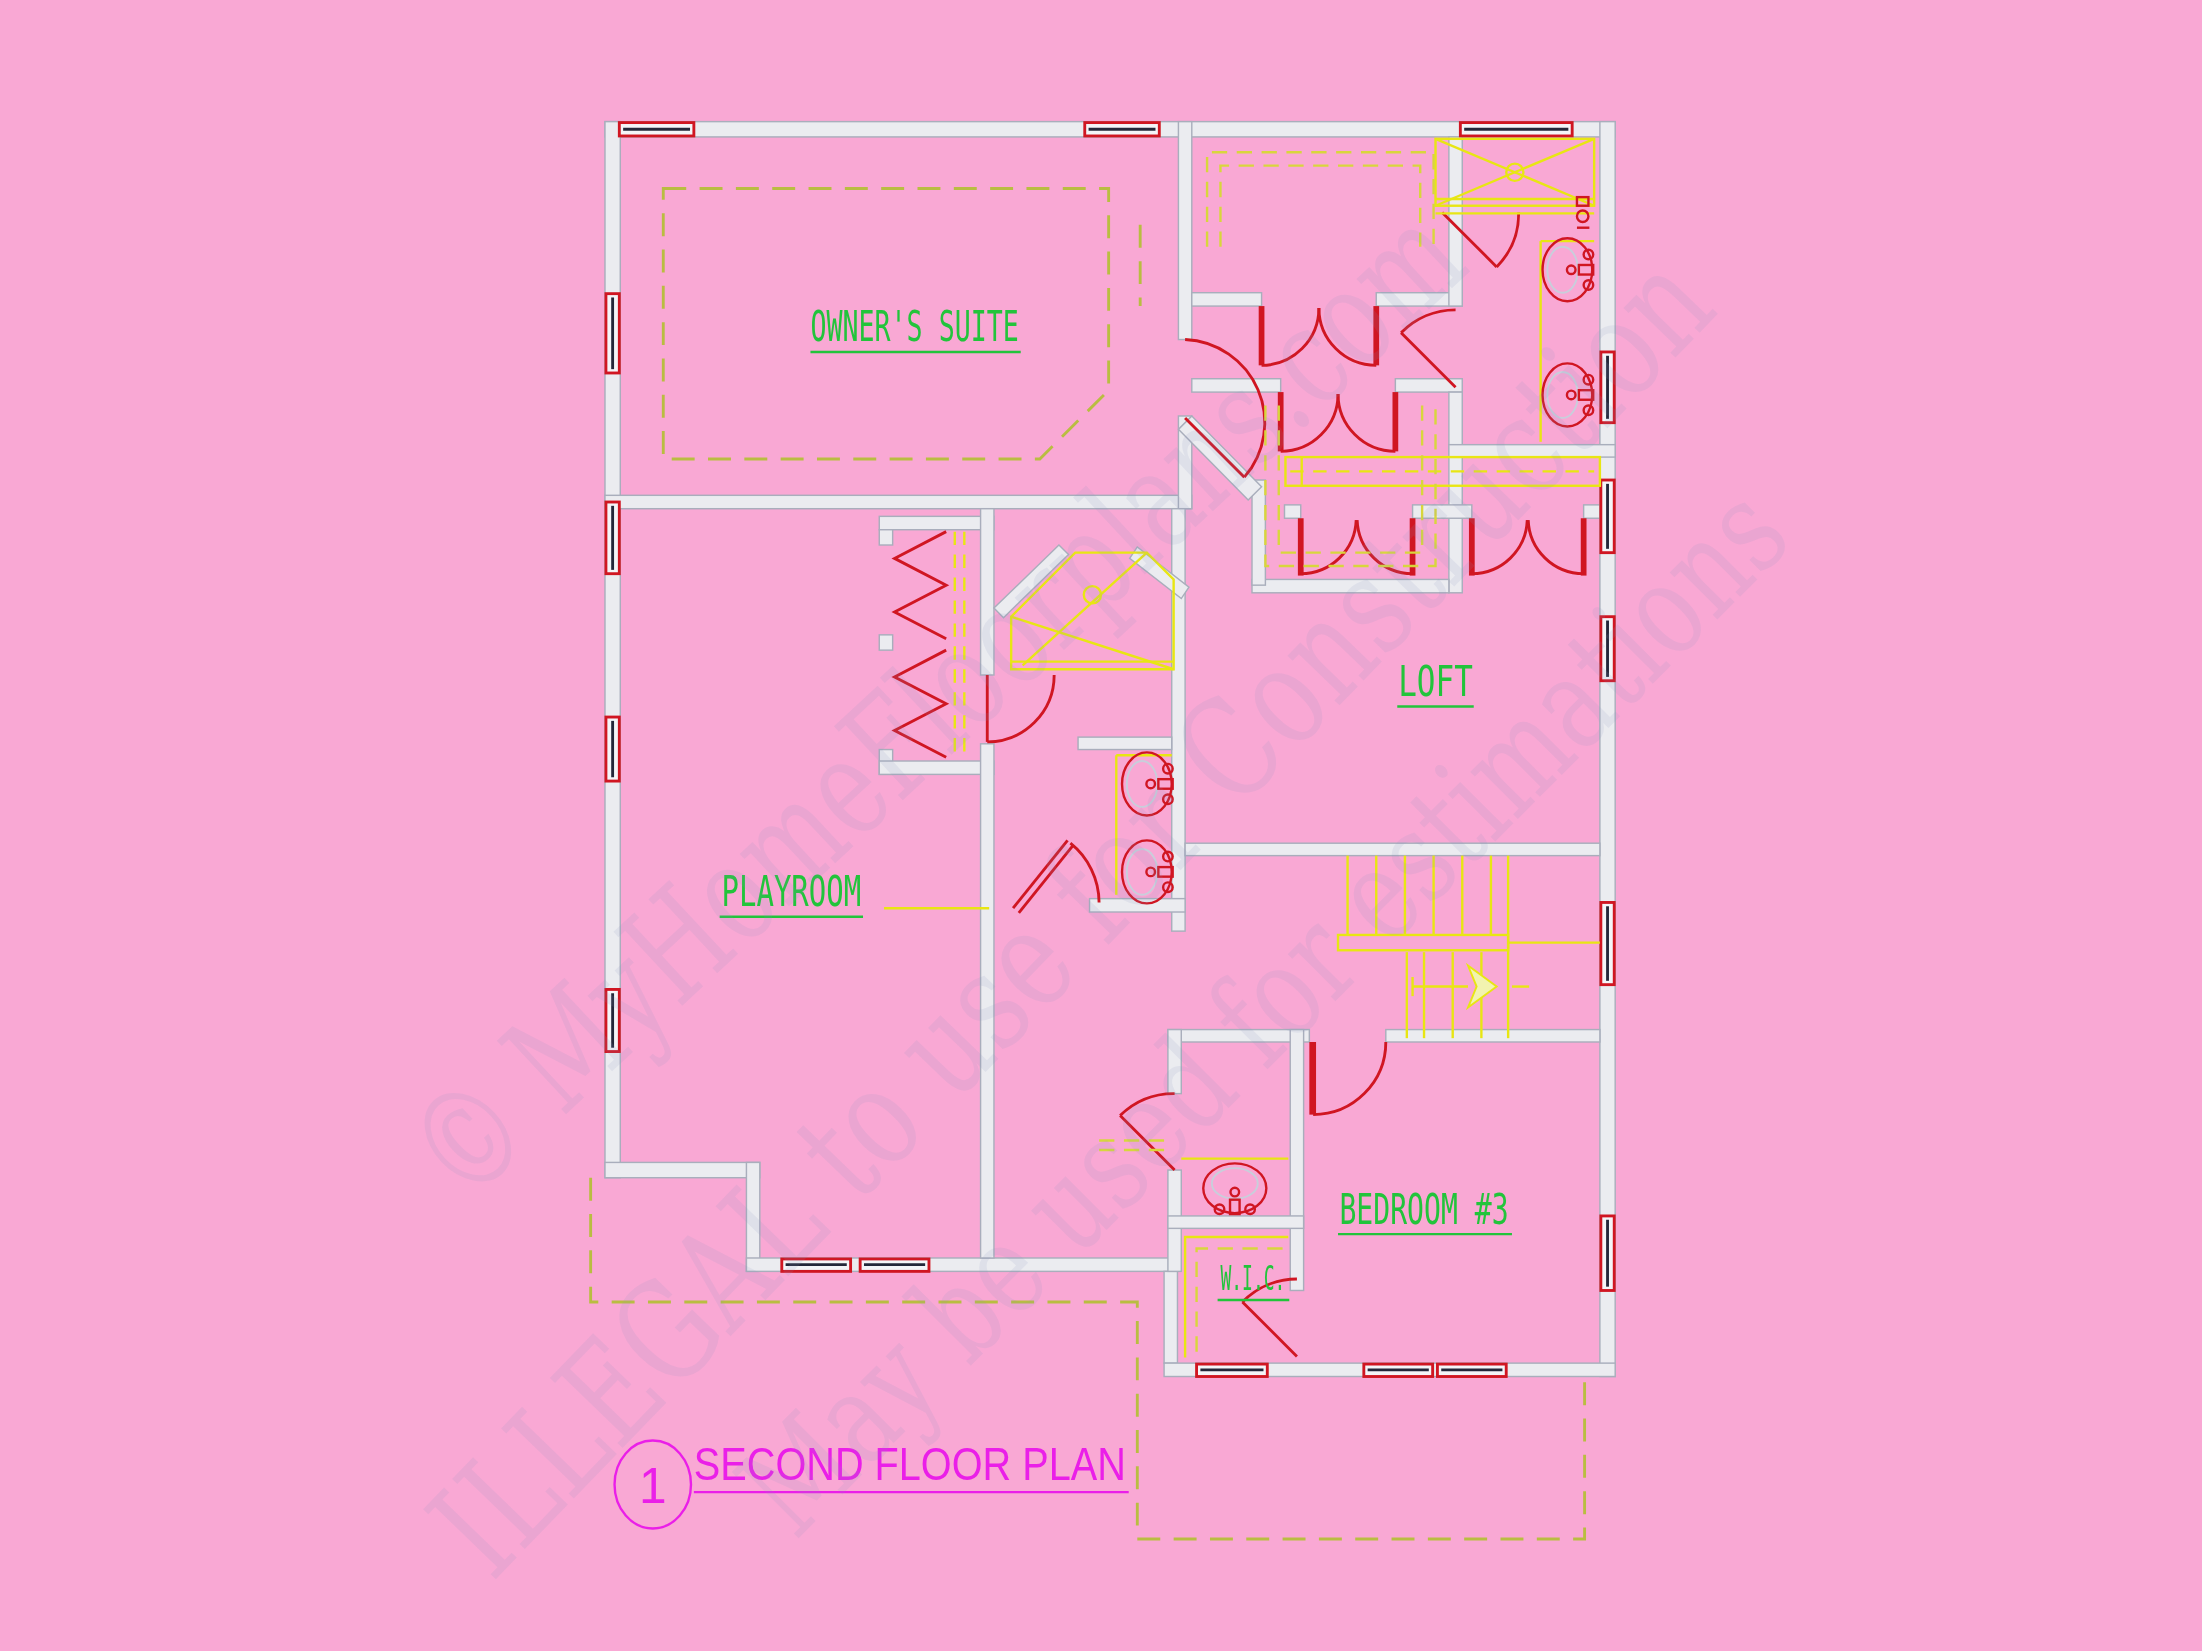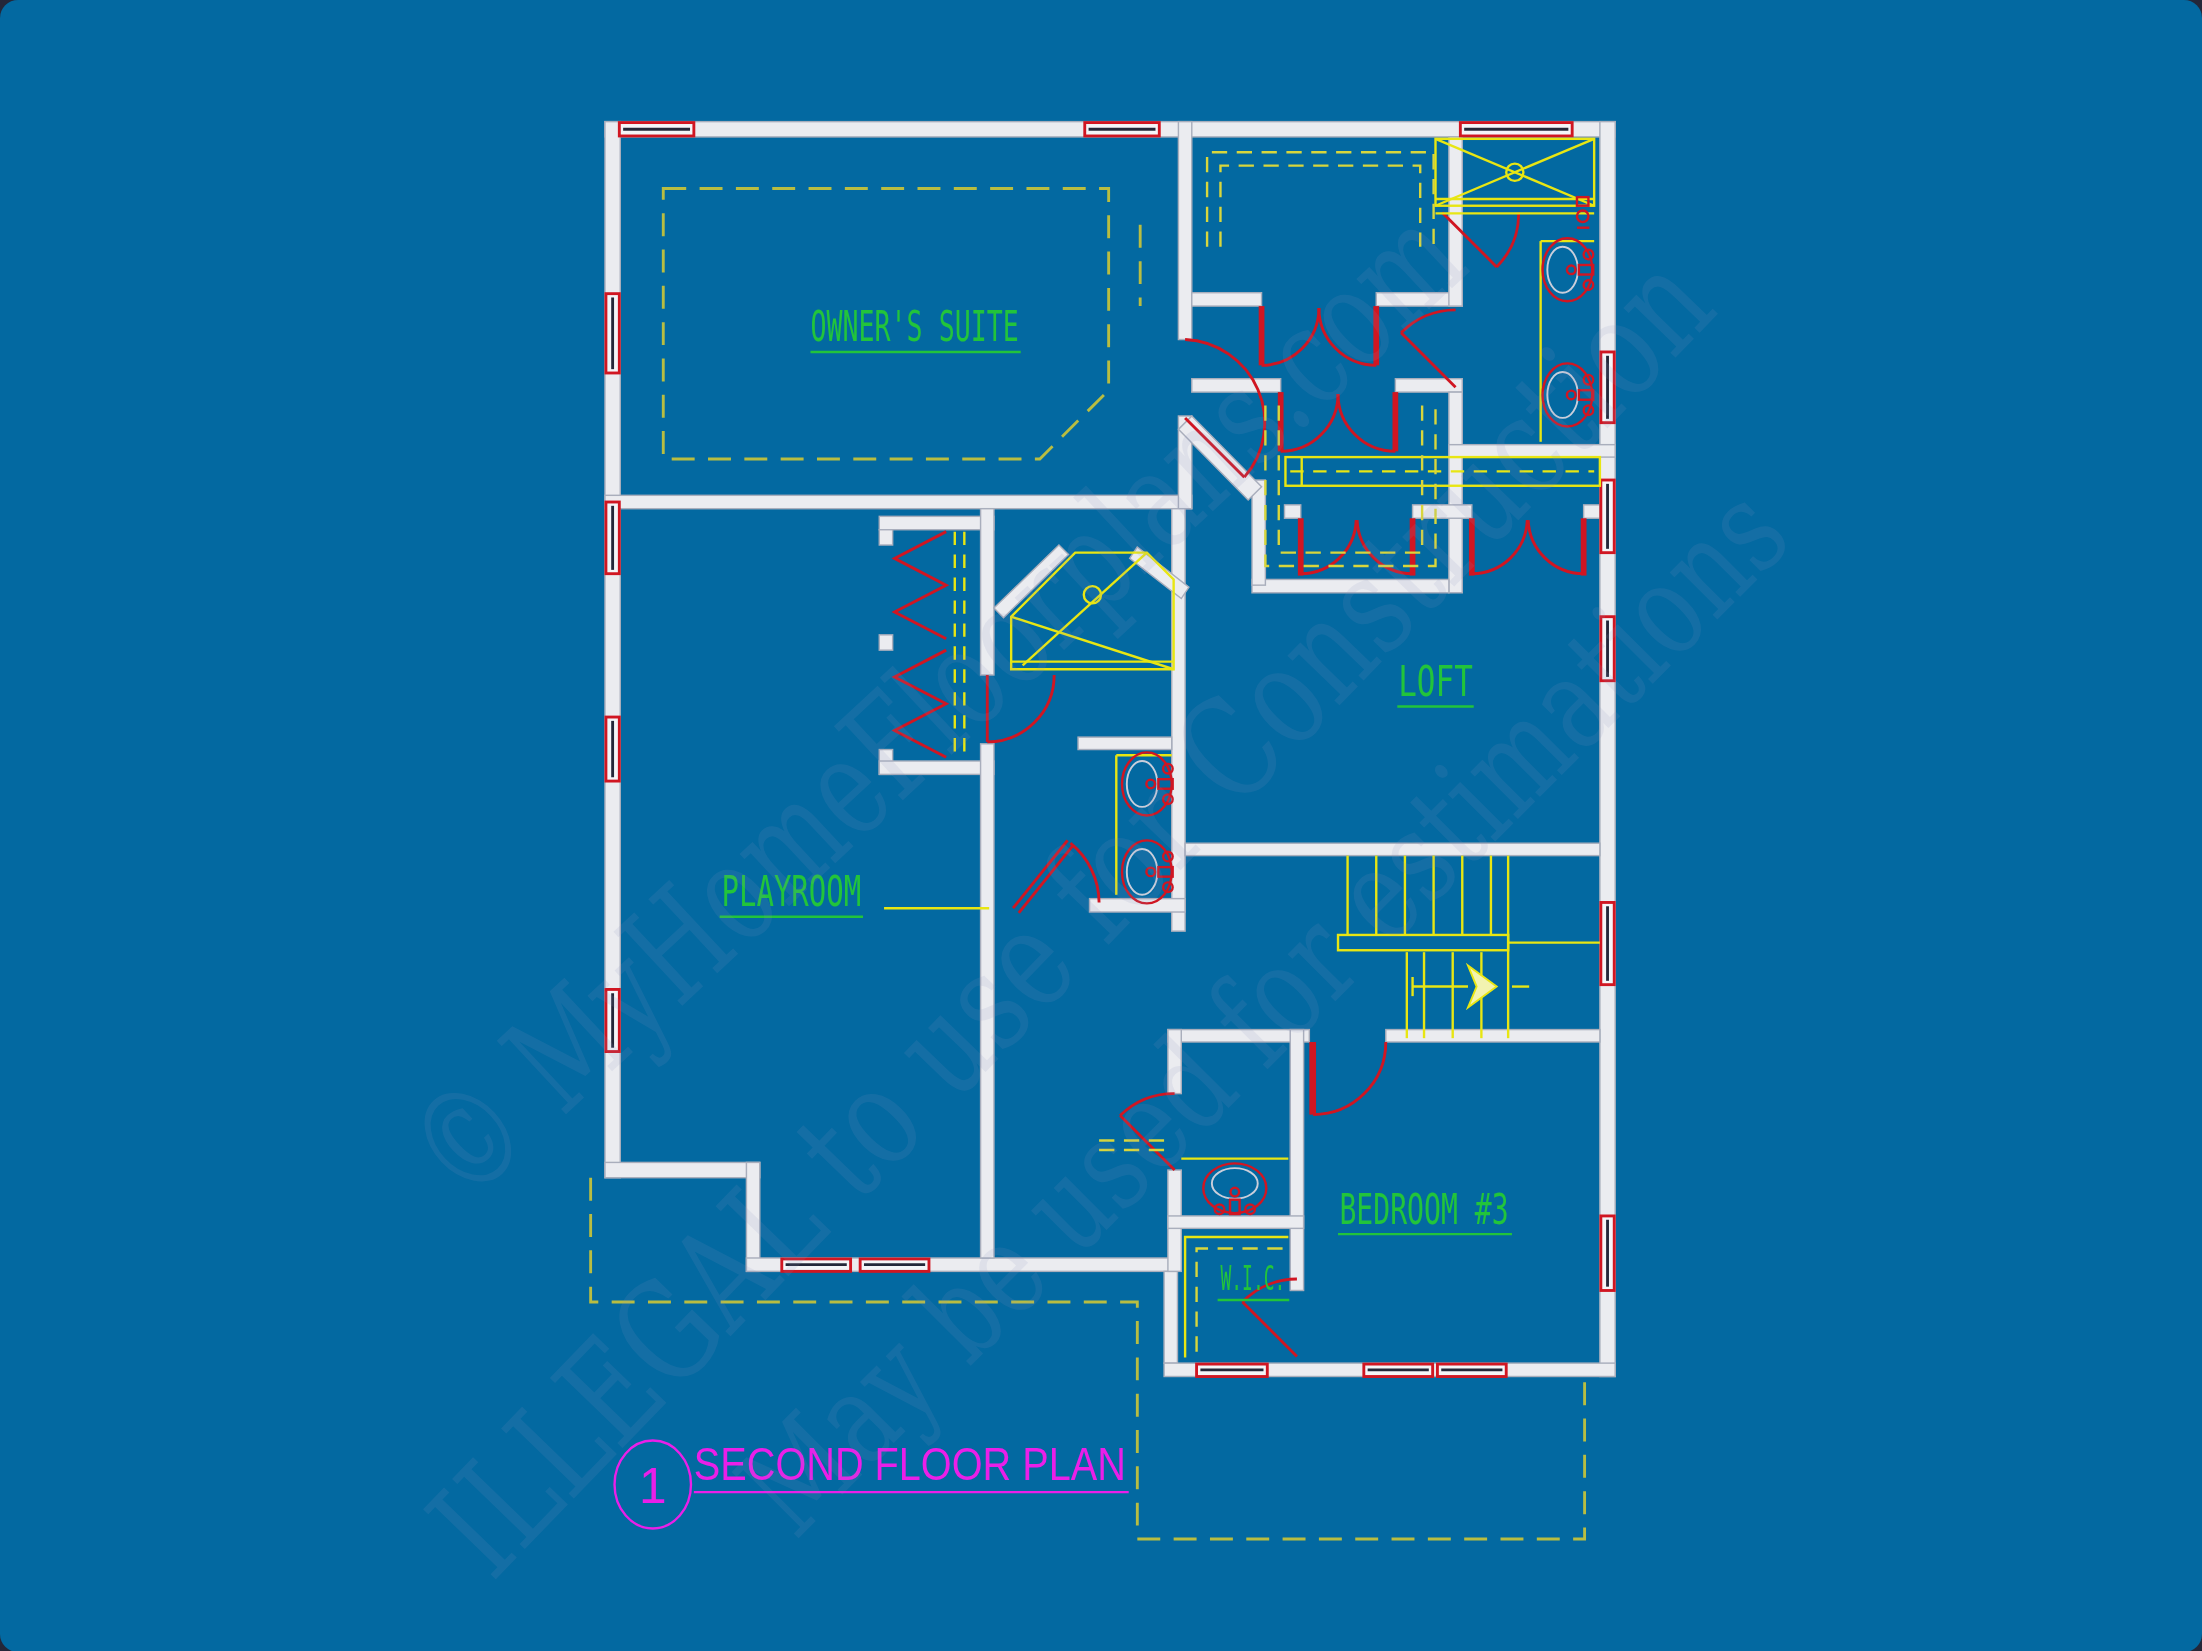--- a/index.html
+++ b/index.html
@@ -1,16 +1,16 @@
 <!DOCTYPE html>
 <html><head>
 <meta charset="utf-8">
 <style>
   html,body{margin:0;padding:0;background:#242739;}
-  .stage{position:relative;width:2202px;height:1652px;background:#0369a1;overflow:hidden;border-radius:18px;}
+  .stage{position:relative;width:2202px;height:1652px;background:#f9a8d4;overflow:hidden;}
   svg{display:block}
   .wall{fill:#ebecf0;stroke:#a9aebc;stroke-width:1.5;}
   .win{fill:#f4f5f8;stroke:#d01622;stroke-width:3;}
   .winline{stroke:#242739;stroke-width:3;}
   .door{stroke:#d01622;stroke-width:3;fill:none;}
   .doorleaf{fill:#d01622;stroke:none;}
   .fix{stroke:#e8e613;stroke-width:2.5;fill:none;}
   .fixdash{stroke:#e8e613;stroke-width:2.5;fill:none;stroke-dasharray:14 10;}
   .shelf{stroke:#d8d63c;stroke-width:2.5;fill:none;stroke-dasharray:16 10;}
   .olive{stroke:#b9bd41;stroke-width:3;fill:none;stroke-dasharray:24 14;}

